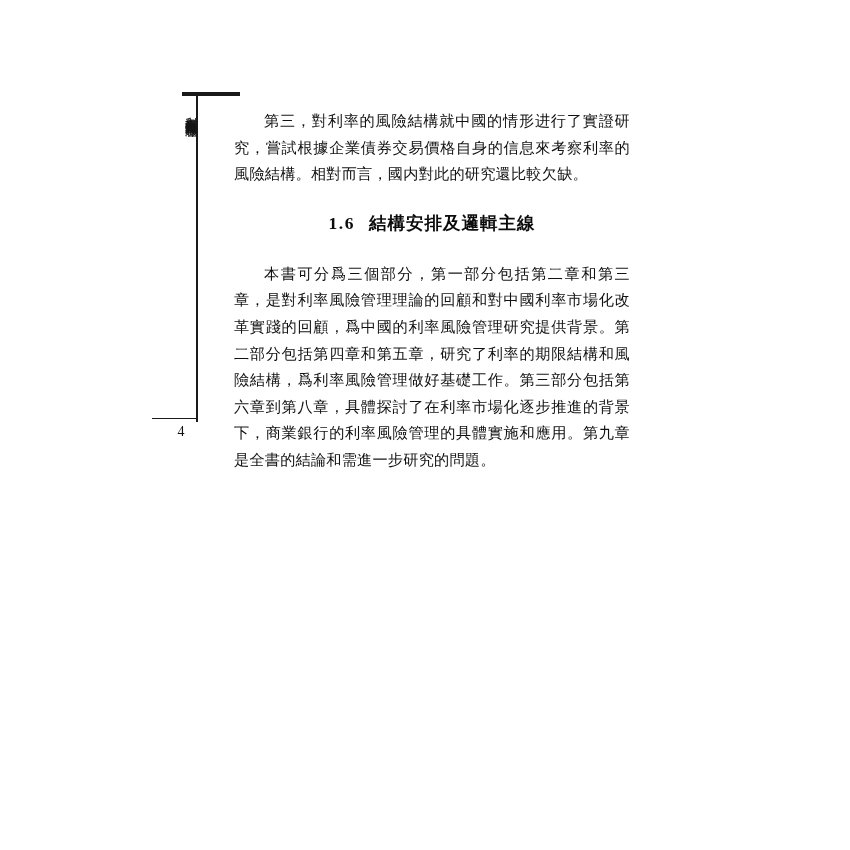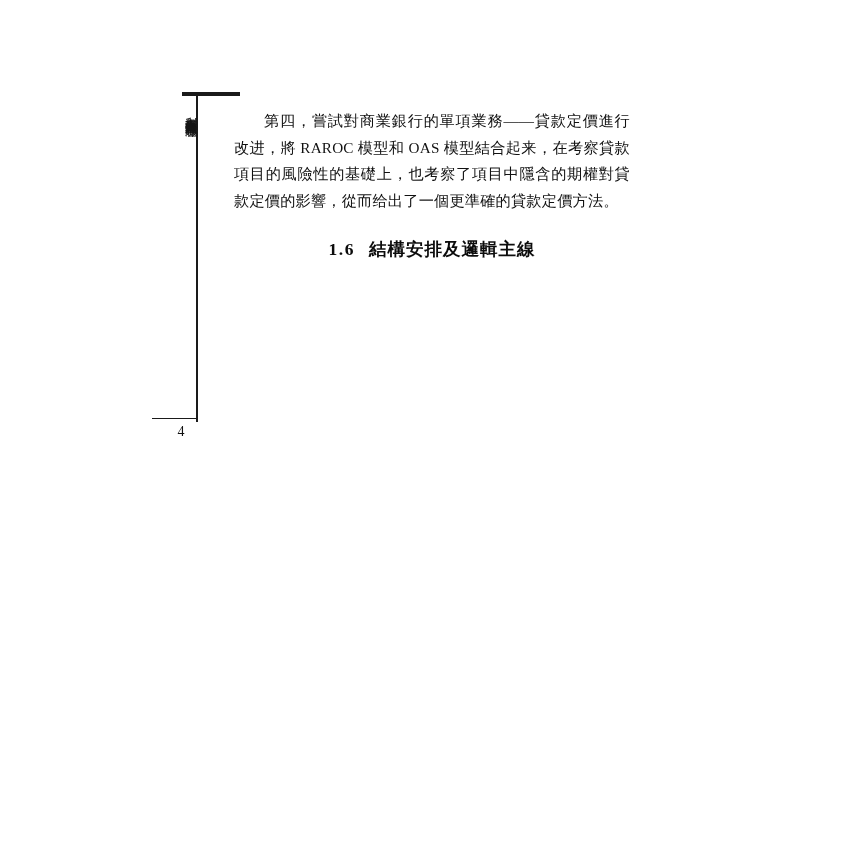--- a/index.html
+++ b/index.html
@@ -109,23 +109,24 @@
   <div class="margin-rule-top"></div>
   <div class="margin-rail"></div>
   <div class="margin-rule-bottom"></div>
 
   <div class="running-head">利率市場化進程中商業銀行利率風險管理</div>
 
   <div class="folio">4</div>
 
   <div class="textblock">
 
+    <p class="para">第三，對利率的風險結構就中國的情形进行了實證研究，嘗試根據企業債券交易價格自身的信息來考察利率的風險結構。相對而言，國内對此的研究還比較欠缺。</p>
 
-    <p class="para">第四，嘗試對商業銀行的單項業務——貸款定價進行改进，將 RAROC 模型和 OAS 模型結合起来，在考察貸款項目的風險性的基礎上，也考察了項目中隱含的期權對貸款定價的影響，從而给出了一個更準確的貸款定價方法。</p>
 
     <h2 class="section-heading">
       <span class="num">1.6</span><span>結構安排及邏輯主線</span>
     </h2>
 
+    <p class="para">本書可分爲三個部分，第一部分包括第二章和第三章，是對利率風險管理理論的回顧和對中國利率市場化改革實踐的回顧，爲中國的利率風險管理研究提供背景。第二部分包括第四章和第五章，研究了利率的期限結構和風險結構，爲利率風險管理做好基礎工作。第三部分包括第六章到第八章，具體探討了在利率市場化逐步推進的背景下，商業銀行的利率風險管理的具體實施和應用。第九章是全書的結論和需進一步研究的問題。</p>
 
 
   </div>
 </div>
 
 </body></html>

